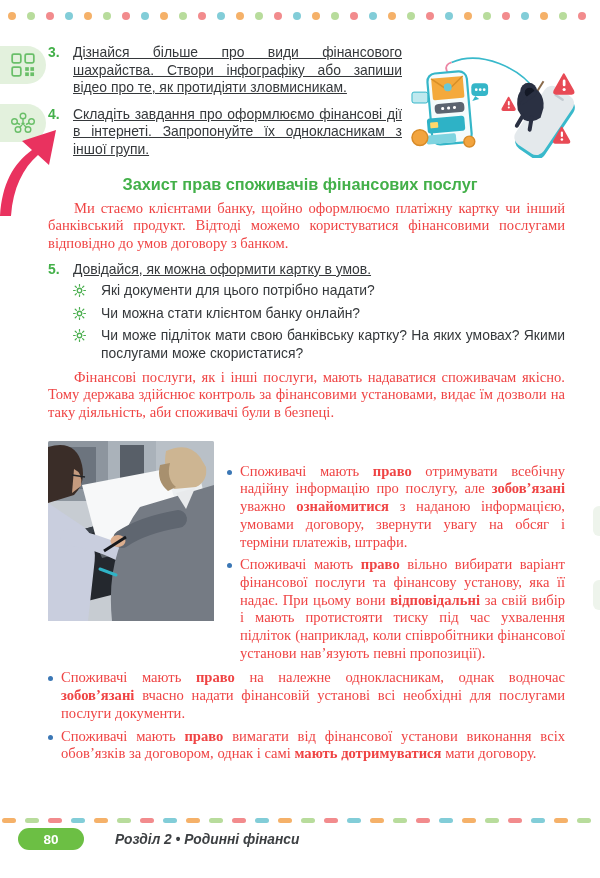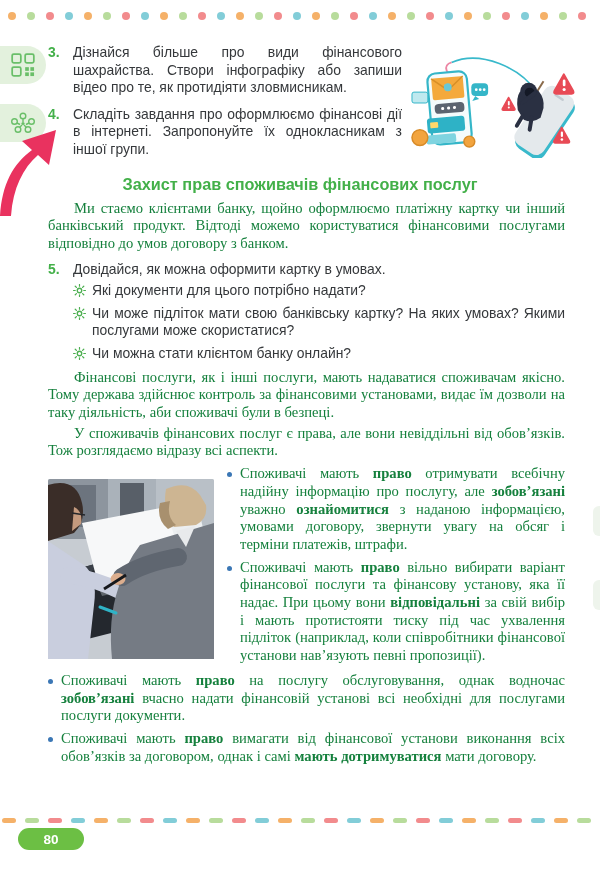--- a/index.html
+++ b/index.html
@@ -23,46 +23,46 @@
 
   
   .arrow { position:absolute; left:-2px; top:122px; z-index:3; }
 
   
   .tasks-row { padding:44px 12px 0 48px; display:flex; gap:8px; position:relative; z-index:1; }
   .tasks-col { flex:1; min-width:0; }
   .task { display:flex; gap:8px; font-size:13.9px; line-height:17.6px; color:#35383b;
           text-align:justify; margin-bottom:9px; }
   .tnum { color:#43b049; font-weight:bold; min-width:17px; flex:none; text-align:left; }
-  .ttext { flex:1; }
+  .ttext { flex:1;text-decoration:underline; }
   .illus { width:178px; flex:none; margin-top:2px; }
 
   .heading { margin:6px 40px 0 40px; text-align:center; font-size:16.3px; font-weight:bold;
              color:#43b049; line-height:21px; }
 
   .serif, .btext { font-family:"Liberation Serif", serif; font-size:14.6px; line-height:17.7px;
-                   color:#15803d; text-align:justify; }
+                   color:#ef4444; text-align:justify; }
   p.serif { margin:3px 35px 0 48px; text-indent:26px; }
   p.first { margin-top:5px; }
 
   .task5-wrap { margin:8px 35px 0 48px; }
   .task5-wrap .task { margin-bottom:0; }
 
   .questions { list-style:none; margin:4px 35px 0 73px; }
-  .questions li { display:flex; gap:6px; margin-bottom:5px; font-size:13.9px;
+  .questions li { display:flex; gap:15px; margin-bottom:5px; font-size:13.9px;
                   line-height:17.6px; color:#35383b; text-align:justify; }
   .q-icon { flex:none; margin-top:2px; }
   .questions li span { flex:1; }
 
   .serif-block { margin-top:6px; }
 
   .rights-row { margin:5px 35px 0 48px; display:flex; gap:13px; }
   .photo { width:166px; flex:none; margin-top:14px; overflow:hidden; border-radius:2px; }
   .photo svg { display:block; }
-  .rights-col { flex:1; min-width:0; }
+  .rights-col { flex:1; min-width:0;margin-top:36px; }
 
   .bullet { display:flex; gap:8px; margin-bottom:5px; }
   .bdot { width:5px; height:5px; border-radius:50%; background:#3b77b5; margin-top:7px; flex:none; }
   .btext { flex:1; }
   .bullet.wide { margin:2px 35px 5px 48px; }
 
   
   .footer-dashes { position:absolute; top:818px; left:2px; right:0; display:flex; gap:9px; }
   .dash { width:14px; height:4.5px; border-radius:2.5px; flex:none; }
   .footer-bar { position:absolute; top:828px; left:18px; right:0; display:flex;
@@ -219,57 +219,56 @@
   </div>
 </div>
 
 <h1 class="heading">Захист прав споживачів фінансових послуг</h1>
 
 <p class="serif first">Ми стаємо клієнтами банку, щойно оформлюємо платіжну картку чи інший банківський продукт. Відтоді можемо користуватися фінансовими послугами відповідно до умов договору з банком.</p>
 
 <div class="task5-wrap">
   <div class="task">
     <span class="tnum">5.</span>
-    <span class="ttext">Довідайся, як можна оформити картку в умовах.</span>
+    <span class="ttext">Довідайся, як можна оформити картку в умов.</span>
   </div>
 </div>
 
 <ul class="questions">
   <li>
     <svg class="q-icon" width="13" height="13" viewBox="0 0 14 14">
       <circle cx="7" cy="7" r="2.4" fill="none" stroke="#4caf50" stroke-width="1.4"></circle>
       <g stroke="#4caf50" stroke-width="1.3" stroke-linecap="round">
         <path d="M7,0.6 L7,2.4 M7,11.6 L7,13.4 M0.6,7 L2.4,7 M11.6,7 L13.4,7 M2.4,2.4 L3.7,3.7 M10.3,10.3 L11.6,11.6 M11.6,2.4 L10.3,3.7 M3.7,10.3 L2.4,11.6"></path>
       </g>
     </svg>
     <span>Які документи для цього потрібно надати?</span>
   </li>
   <li>
     <svg class="q-icon" width="13" height="13" viewBox="0 0 14 14">
       <circle cx="7" cy="7" r="2.4" fill="none" stroke="#4caf50" stroke-width="1.4"></circle>
       <g stroke="#4caf50" stroke-width="1.3" stroke-linecap="round">
         <path d="M7,0.6 L7,2.4 M7,11.6 L7,13.4 M0.6,7 L2.4,7 M11.6,7 L13.4,7 M2.4,2.4 L3.7,3.7 M10.3,10.3 L11.6,11.6 M11.6,2.4 L10.3,3.7 M3.7,10.3 L2.4,11.6"></path>
       </g>
     </svg>
-    <span>Чи може підліток мати свою банківську картку? На яких умовах? Якими послугами може скористатися?</span>
+    <span>Чи можна стати клієнтом банку онлайн?</span>
   </li>
   <li>
     <svg class="q-icon" width="13" height="13" viewBox="0 0 14 14">
       <circle cx="7" cy="7" r="2.4" fill="none" stroke="#4caf50" stroke-width="1.4"></circle>
       <g stroke="#4caf50" stroke-width="1.3" stroke-linecap="round">
         <path d="M7,0.6 L7,2.4 M7,11.6 L7,13.4 M0.6,7 L2.4,7 M11.6,7 L13.4,7 M2.4,2.4 L3.7,3.7 M10.3,10.3 L11.6,11.6 M11.6,2.4 L10.3,3.7 M3.7,10.3 L2.4,11.6"></path>
       </g>
     </svg>
-    <span>Чи можна стати клієнтом банку онлайн?</span>
+    <span>Чи може підліток мати свою банківську картку? На яких умовах? Якими послугами може скористатися?</span>
   </li>
 </ul>
 
 <div class="serif-block">
   <p class="serif">Фінансові послуги, як і інші послуги, мають надаватися споживачам якісно. Тому держава здійснює контроль за фінансовими установами, видає їм дозволи на таку діяльність, аби споживачі були в безпеці.</p>
-  <p class="serif">У споживачів фінансових послуг є права, але вони невіддільні від обов’язків. Тож розглядаємо відразу всі аспекти.</p>
 </div>
 
 <div class="rights-row">
   <div class="photo">
     <svg width="166" height="180" viewBox="0 0 166 180" preserveAspectRatio="none">
       <rect width="166" height="180" fill="#c7ccd2"></rect>
       <rect x="0" y="0" width="70" height="60" fill="#8d959e"></rect>
       <rect x="60" y="0" width="50" height="45" fill="#aab2ba"></rect>
       <rect x="108" y="0" width="58" height="52" fill="#b9c0c7"></rect>
       <rect x="18" y="6" width="30" height="42" fill="#6c747e"></rect>
@@ -305,21 +304,21 @@
     </div>
     <div class="bullet">
       <span class="bdot"></span>
       <div class="btext"><span>Споживачі мають </span><b>право</b><span> вільно вибирати варіант фінансової послуги та фінансову установу, яка її надає. При цьому вони </span><b>відповідальні</b><span> за свій вибір і мають протистояти тиску під час ухвалення підліток (наприклад, коли співробітники фінансової установи нав’язують певні пропозиції).</span></div>
     </div>
   </div>
 </div>
 
 <div class="bullet wide">
   <span class="bdot"></span>
-  <div class="btext"><span>Споживачі мають </span><b>право</b><span> на послугу обслуговування, однак водночас </span><b>зобов’язані</b><span> вчасно надати фінансовій установі всі необхідні для послугами послуги документи.</span></div>
+  <div class="btext"><span>Споживачі мають </span><b>право</b><span> на належне однокласникам, однак водночас </span><b>зобов’язані</b><span> вчасно надати фінансовій установі всі необхідні для послугами послуги документи.</span></div>
 </div>
 <div class="bullet wide">
   <span class="bdot"></span>
   <div class="btext"><span>Споживачі мають </span><b>право</b><span> вимагати від фінансової установи виконання всіх обов’язків за договором, однак і самі </span><b>мають дотримуватися</b><span> мати договору.</span></div>
 </div>
 
 <div class="footer-dashes">
     <span class="dash" style="background: rgb(245, 177, 105);"></span>
     <span class="dash" style="background: rgb(184, 220, 156);"></span>
     <span class="dash" style="background: rgb(242, 139, 141);"></span>
@@ -344,13 +343,14 @@
     <span class="dash" style="background: rgb(184, 220, 156);"></span>
     <span class="dash" style="background: rgb(242, 139, 141);"></span>
     <span class="dash" style="background: rgb(130, 205, 216);"></span>
     <span class="dash" style="background: rgb(245, 177, 105);"></span>
     <span class="dash" style="background: rgb(184, 220, 156);"></span>
   </div>
 <div class="footer-bar">
   <div class="page-badge">
     <span>80</span>
   </div>
+  <div class="chapter">Розділ 2 • Родинні фінанси</div>
 </div>
 
 </body></html>

